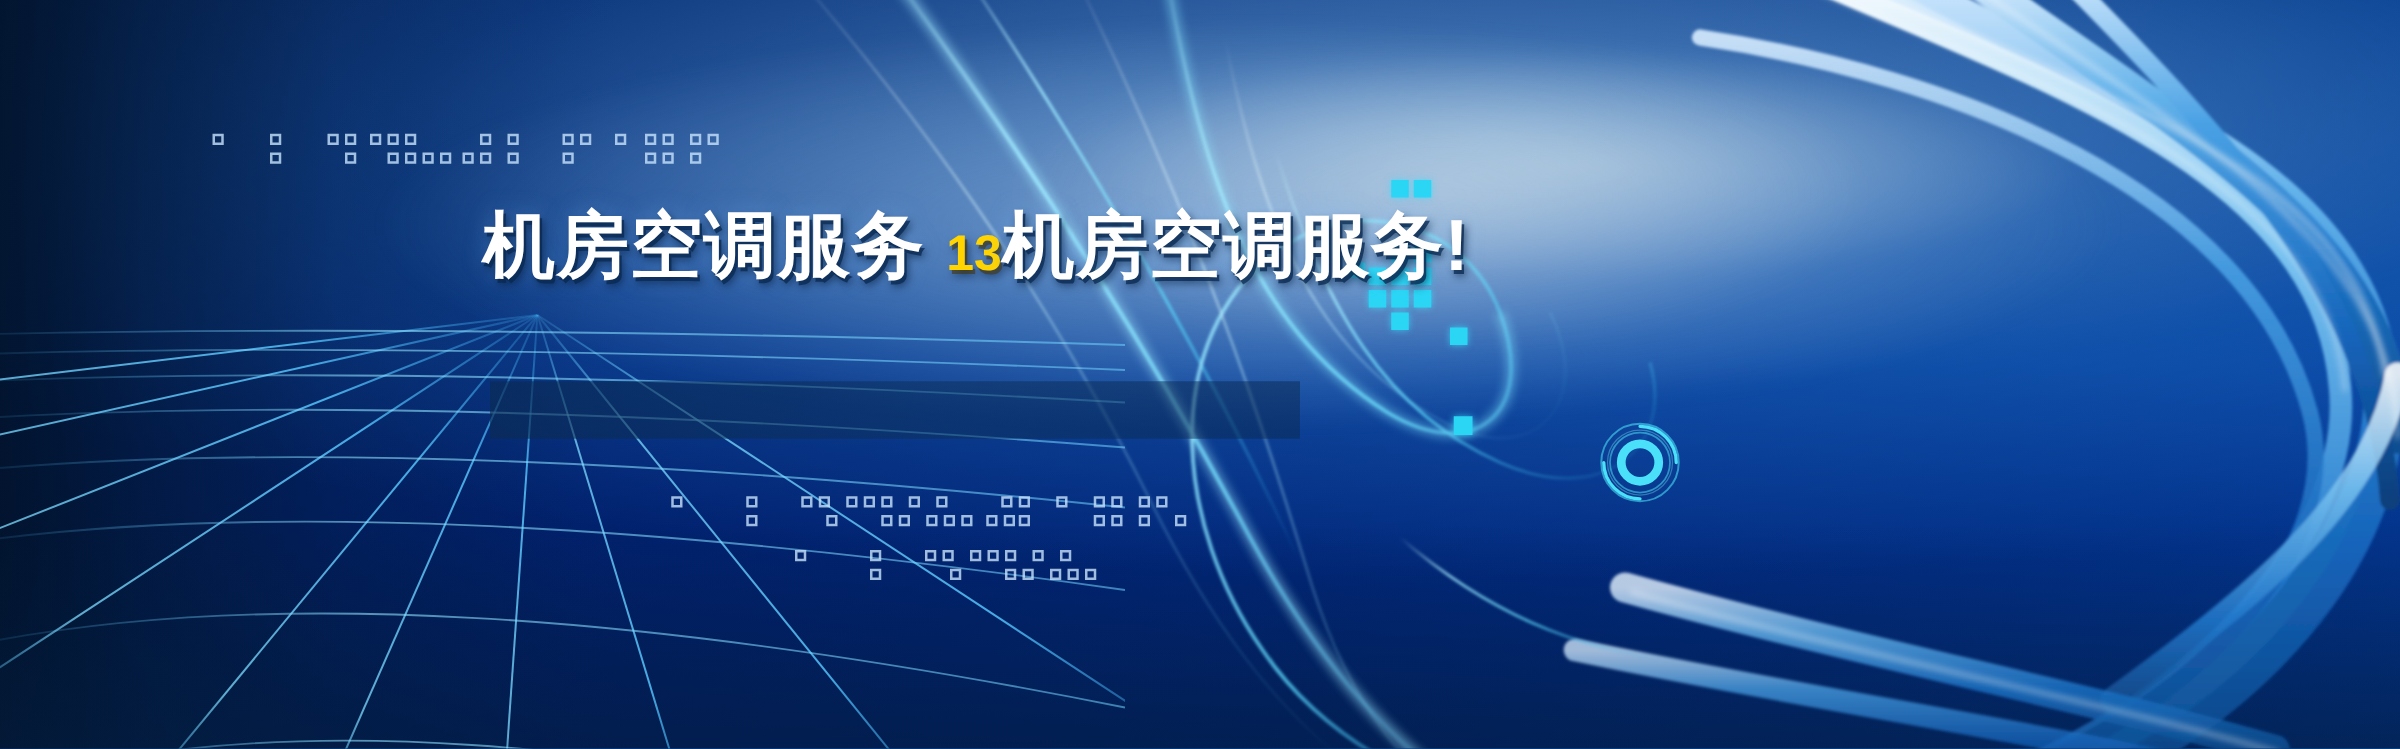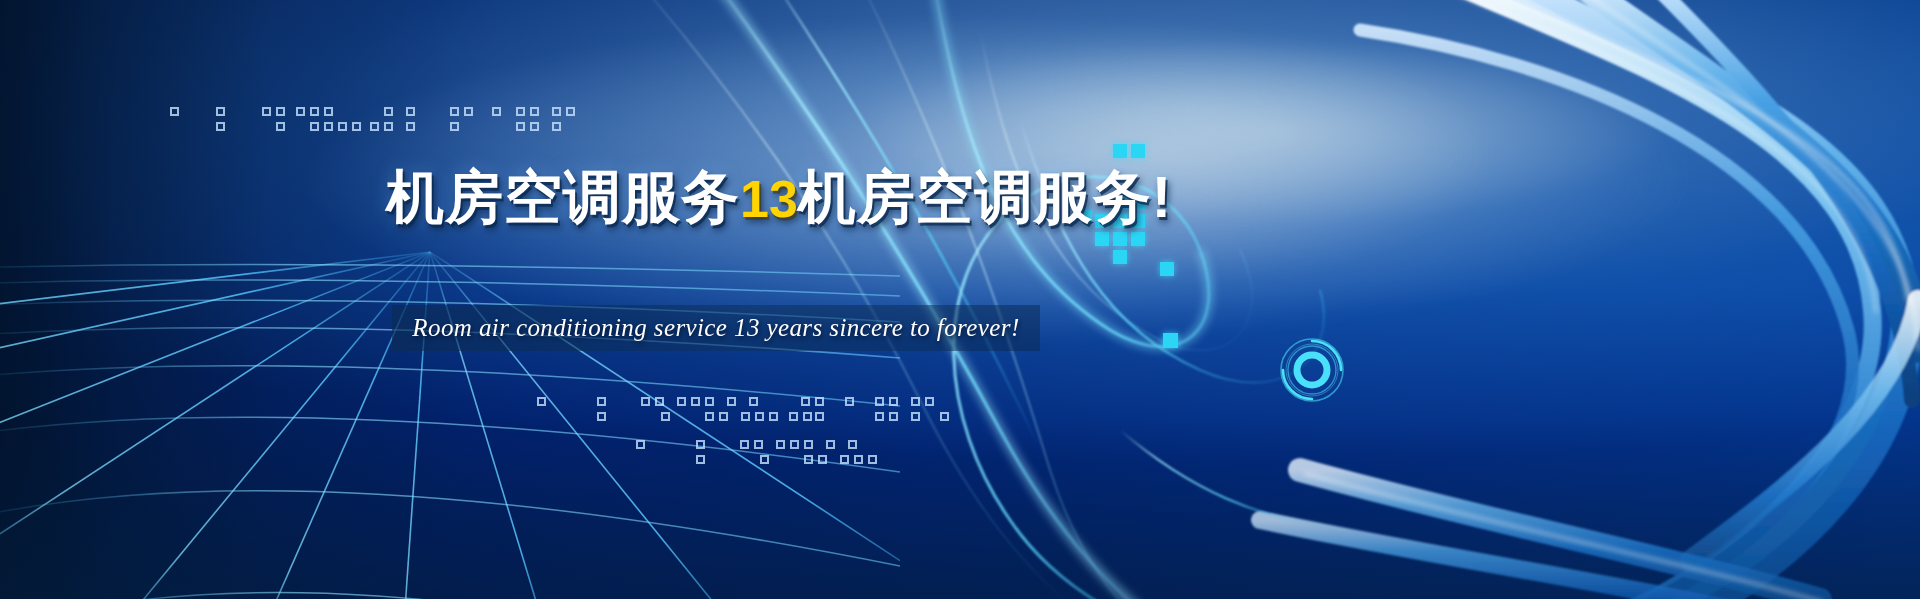--- a/index.html
+++ b/index.html
@@ -66,22 +66,23 @@
     color:#ffffff;
     text-shadow:
       2px 3px 0 rgba(8,40,80,.75),
       3px 5px 7px rgba(3,25,55,.65),
       0 0 18px rgba(120,190,255,.35);
   }
   #headline .y{color:#ffd400;
     text-shadow:
       2px 3px 0 rgba(70,50,0,.55),
       3px 5px 7px rgba(3,25,55,.6);
-    font-size:52px;
+    font-size:40px;
     letter-spacing:0px;
+    margin-left:17px;
   }
   #headline .bang{font-weight:bold;}
 
   #sub-band{
     position:absolute;left:392px;top:305px;
     width:648px;height:46px;
     background:linear-gradient(90deg, rgba(10,42,82,.62) 0%, rgba(12,48,92,.55) 55%, rgba(10,40,80,.50) 100%);
   }
   #subtitle{
     position:absolute;left:392px;top:305px;width:648px;height:46px;
@@ -365,15 +366,14 @@
     <div class="dot solid" style="left:1131px;top:232px;width:14px;height:14px;"></div>
     <div class="dot solid" style="left:1113px;top:250px;width:14px;height:14px;"></div>
     <div class="dot solid" style="left:1080px;top:210px;width:12px;height:12px;"></div>
     <div class="dot solid" style="left:1160px;top:262px;width:14px;height:14px;"></div>
     <div class="dot solid" style="left:1163px;top:333px;width:15px;height:15px;"></div>
   </div>
 
   <div id="headline"><span>机房空调服务</span><span class="y">13</span><span>机房空调服务</span><span class="bang">!</span></div>
 
   <div id="sub-band"></div>
-  <div id="subtitle">Room air conditioning service 13 years sincere to forever!</div>
 
 </div>
 
 </body></html>

